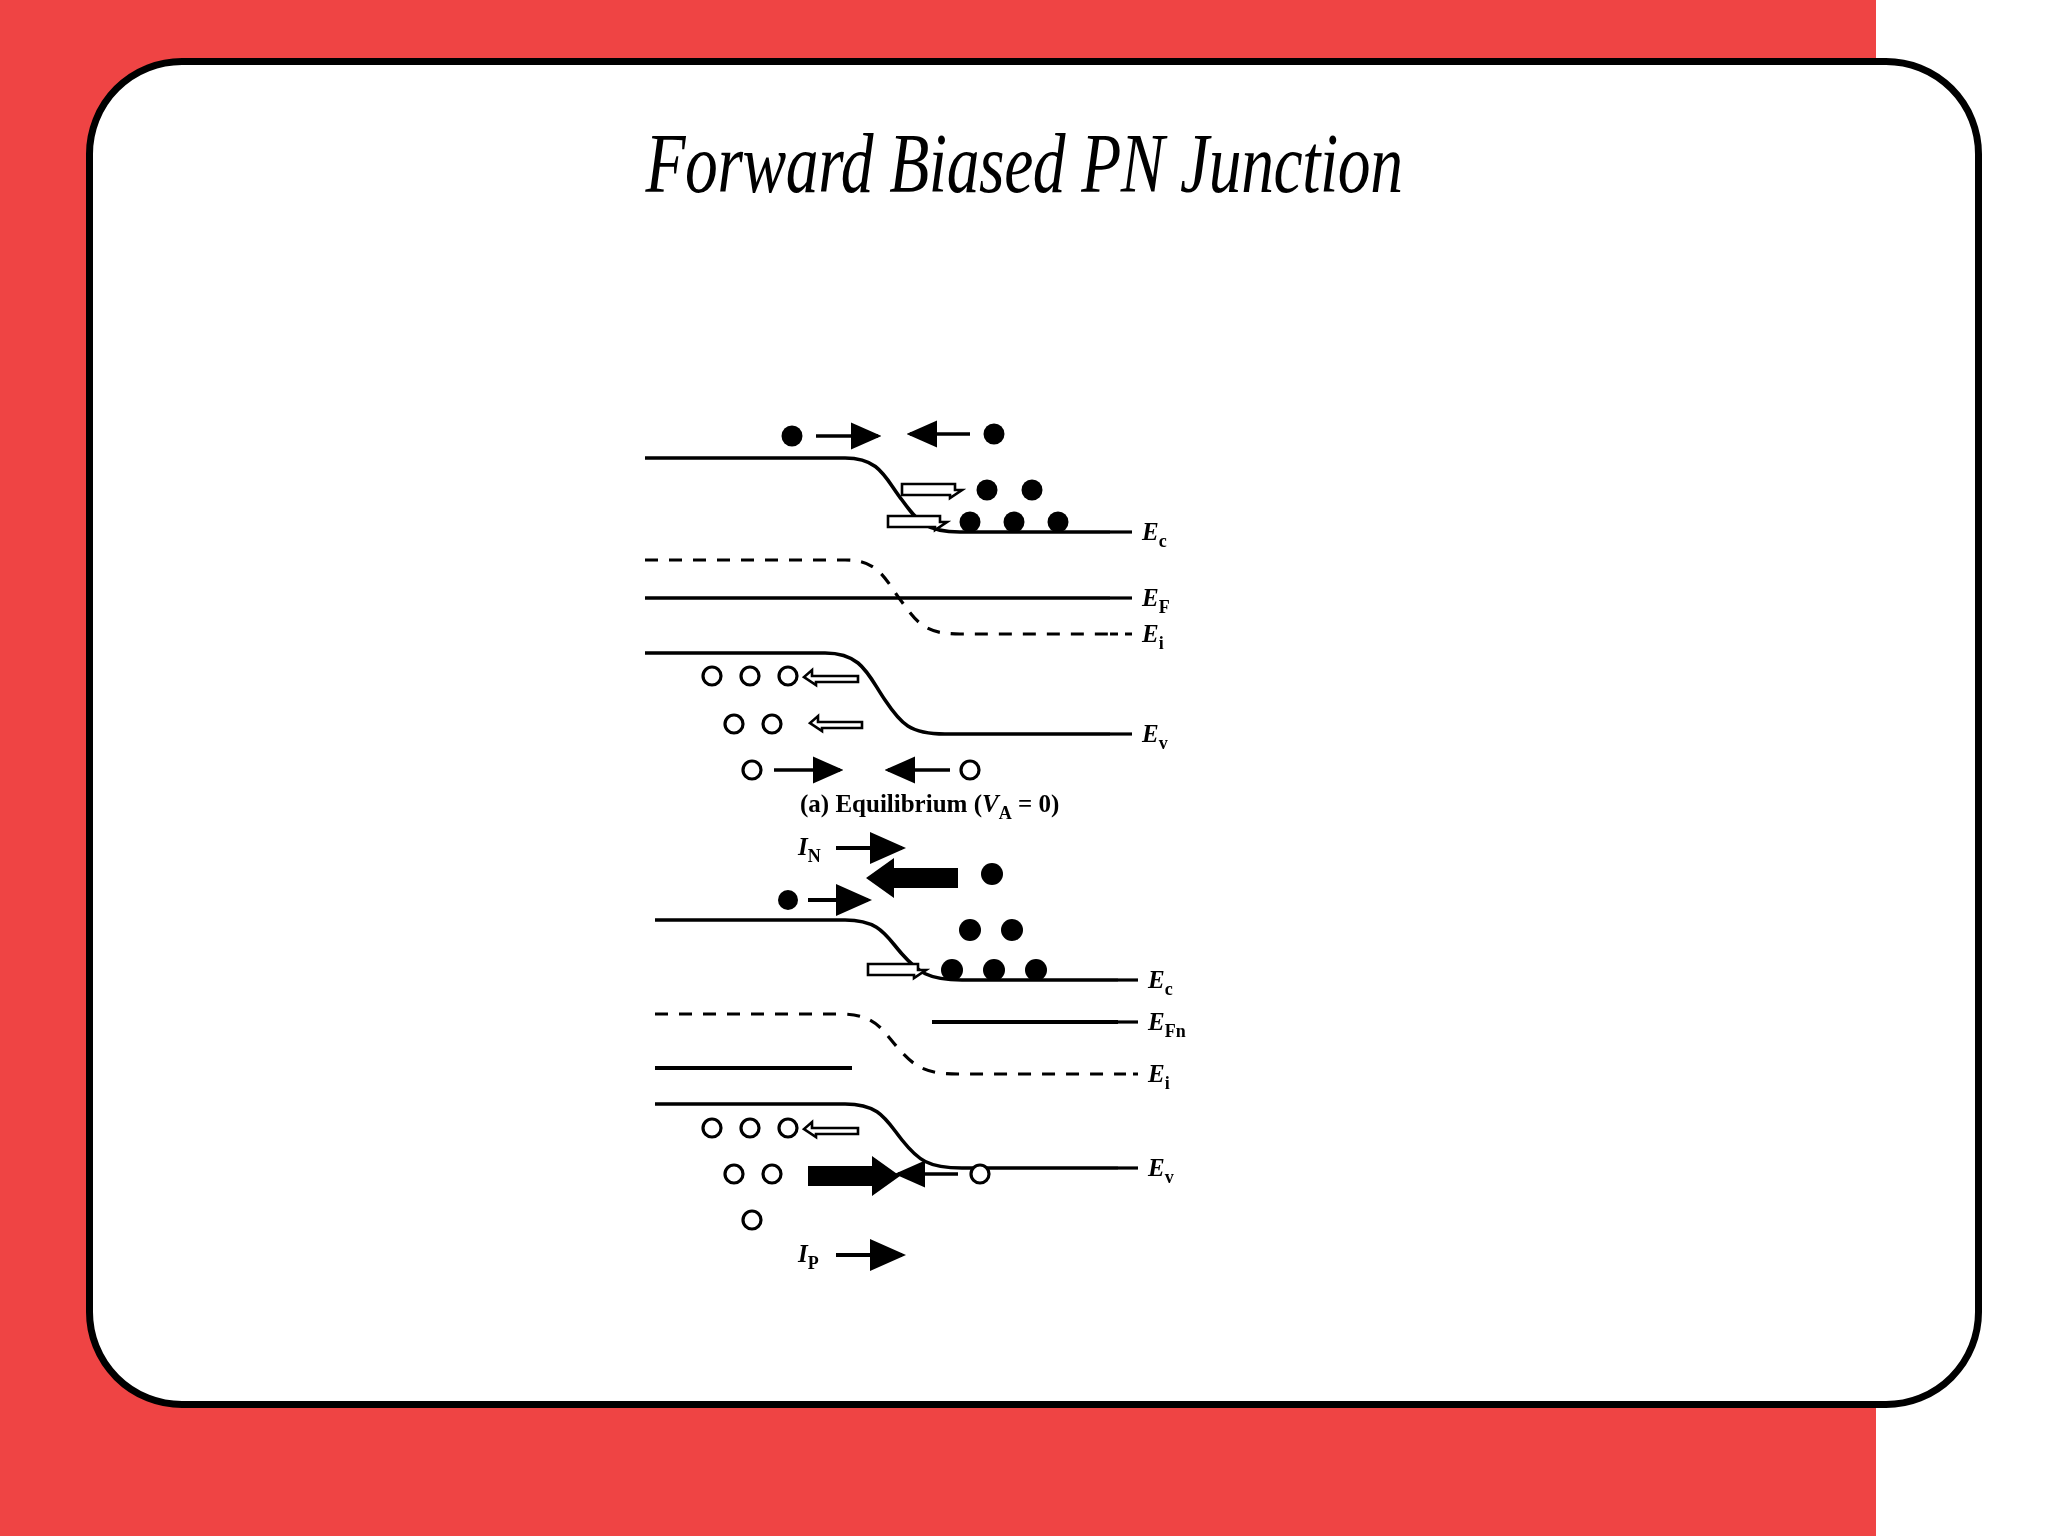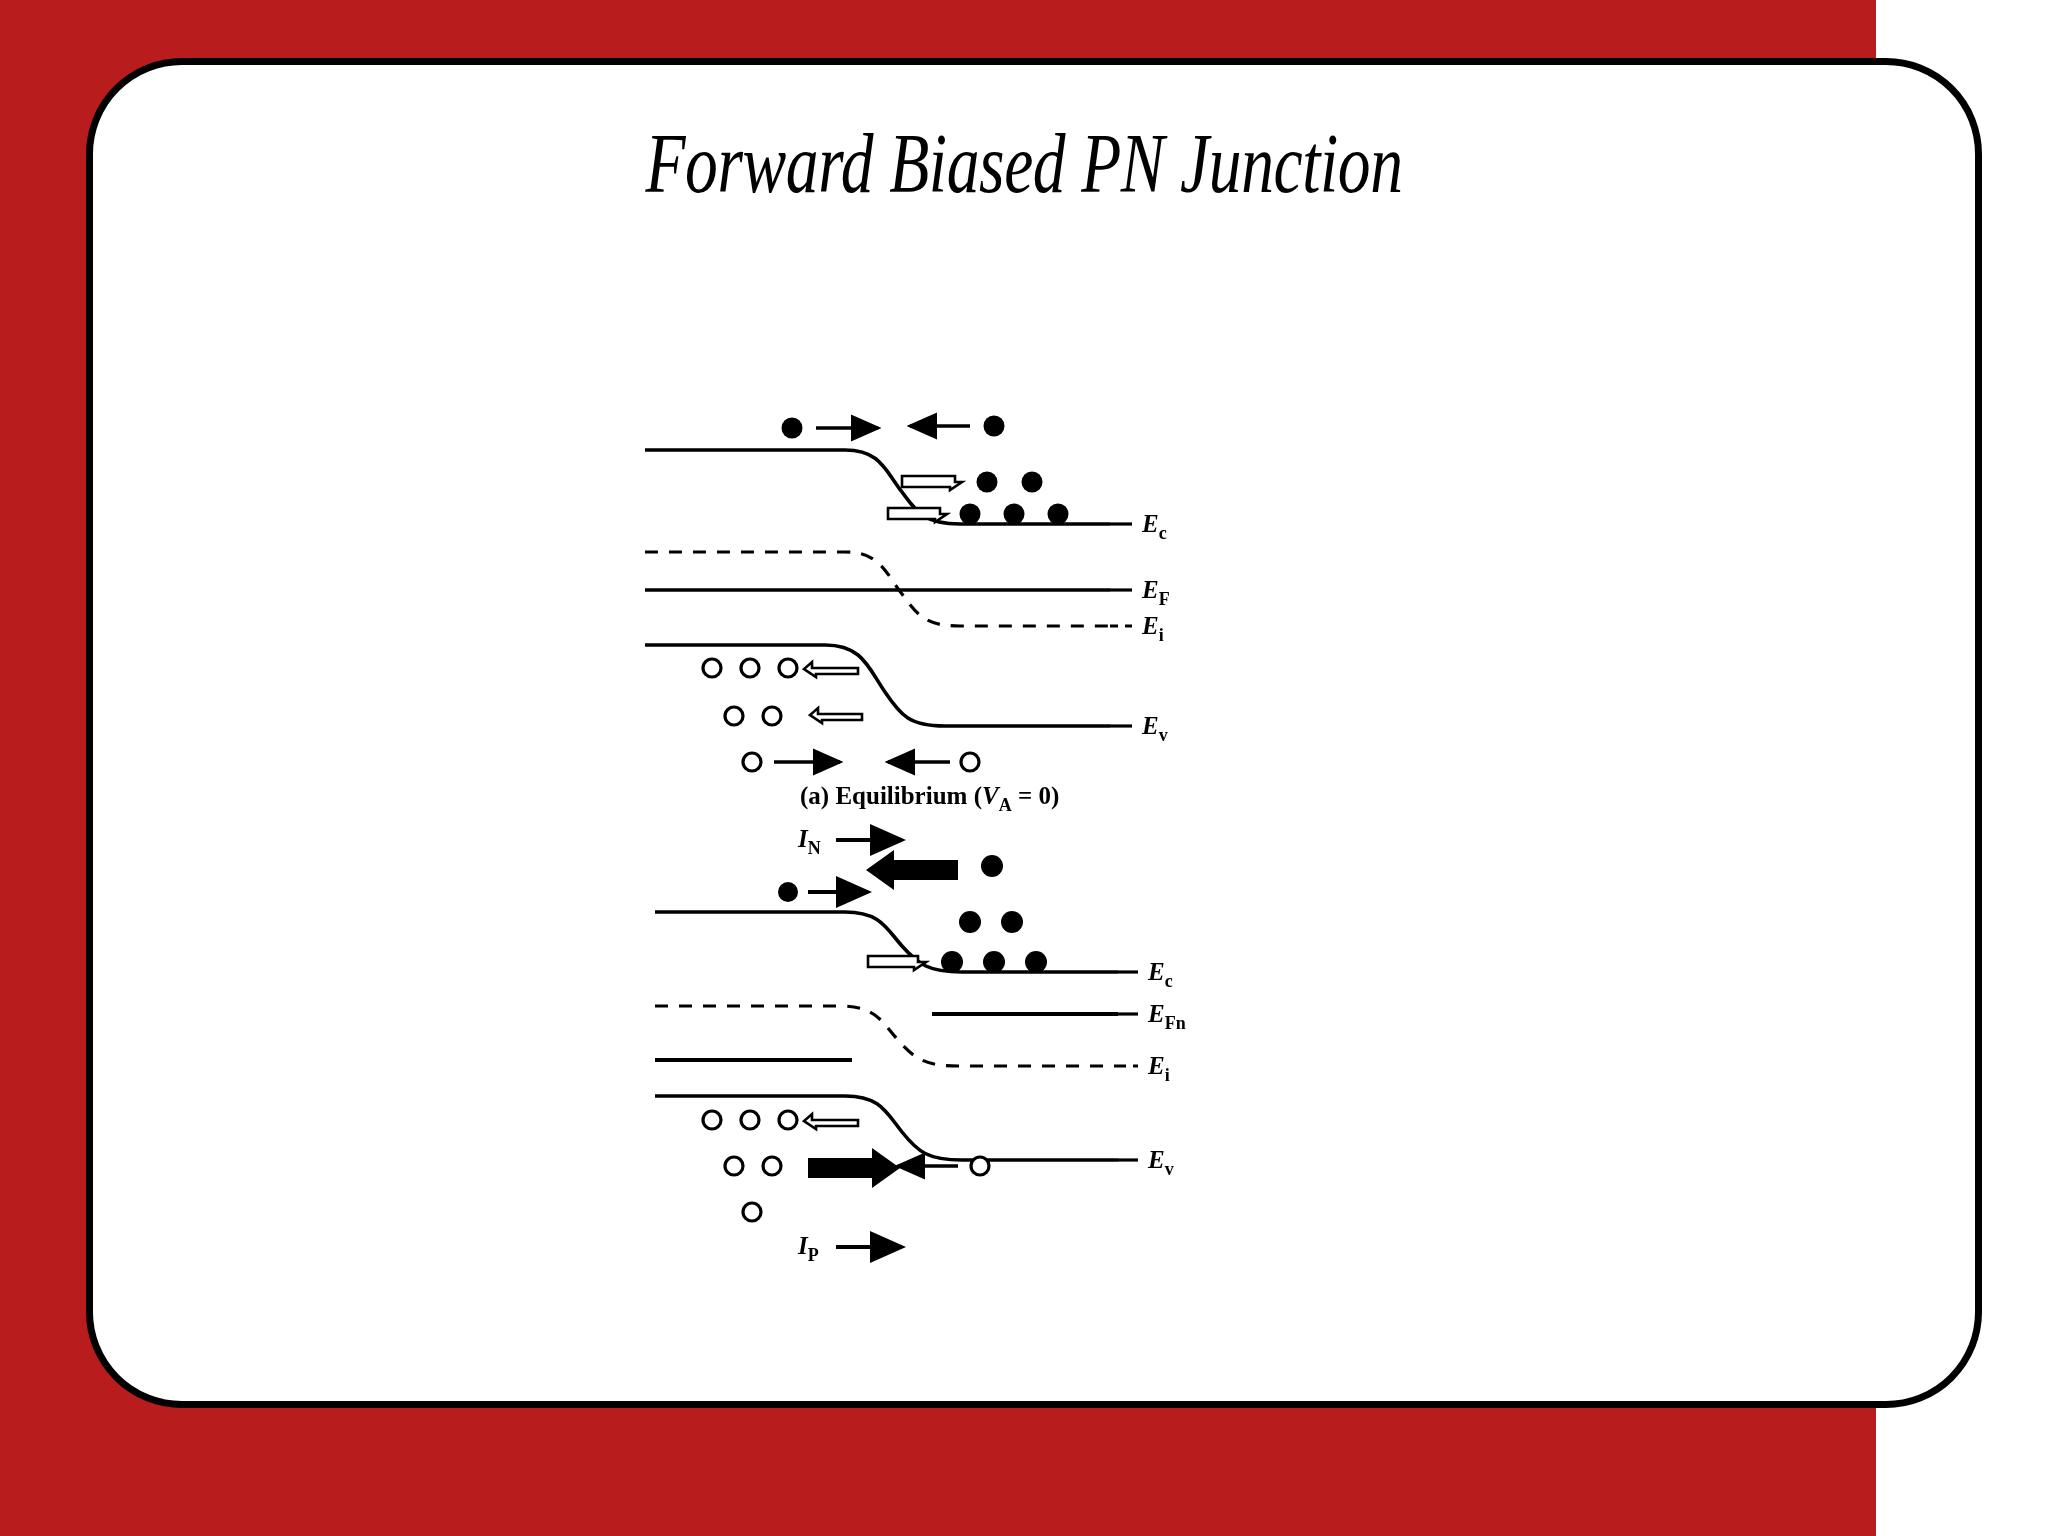--- a/index.html
+++ b/index.html
@@ -1,18 +1,18 @@
 <!DOCTYPE html>
 <html><head>
 <meta charset="utf-8">
 <style>
   html,body{margin:0;padding:0;background:#ffffff;}
   body{width:2048px;height:1536px;overflow:hidden;font-family:"Liberation Serif",serif;}
 
-  #slide{position:relative;width:1876px;height:1536px;background:#b91c1c;}
+  #slide{position:relative;width:1876px;height:1536px;background:#ef4444;}
 
   
   #frame{
     position:absolute;
     left:86px;top:58px;
     width:1896px;height:1350px;
     border:7px solid #000000;
     border-radius:96px;
     box-sizing:border-box;
     background:#ffffff;
@@ -30,21 +30,21 @@
     line-height:92px;
     letter-spacing:-0.5px;
     color:#000000;
     transform:scaleX(0.78);
     transform-origin:50% 50%;
     white-space:nowrap;
   }
 
   #figure{
     position:absolute;
-    left:640px;top:392px;
+    left:640px;top:400px;
     width:740px;height:900px;
   }
   #figure svg{display:block;width:740px;height:900px;}
 
   .fig-text{font-family:"Liberation Serif",serif;font-weight:700;}
 </style>
 </head>
 <body>
 
 <div id="slide">

